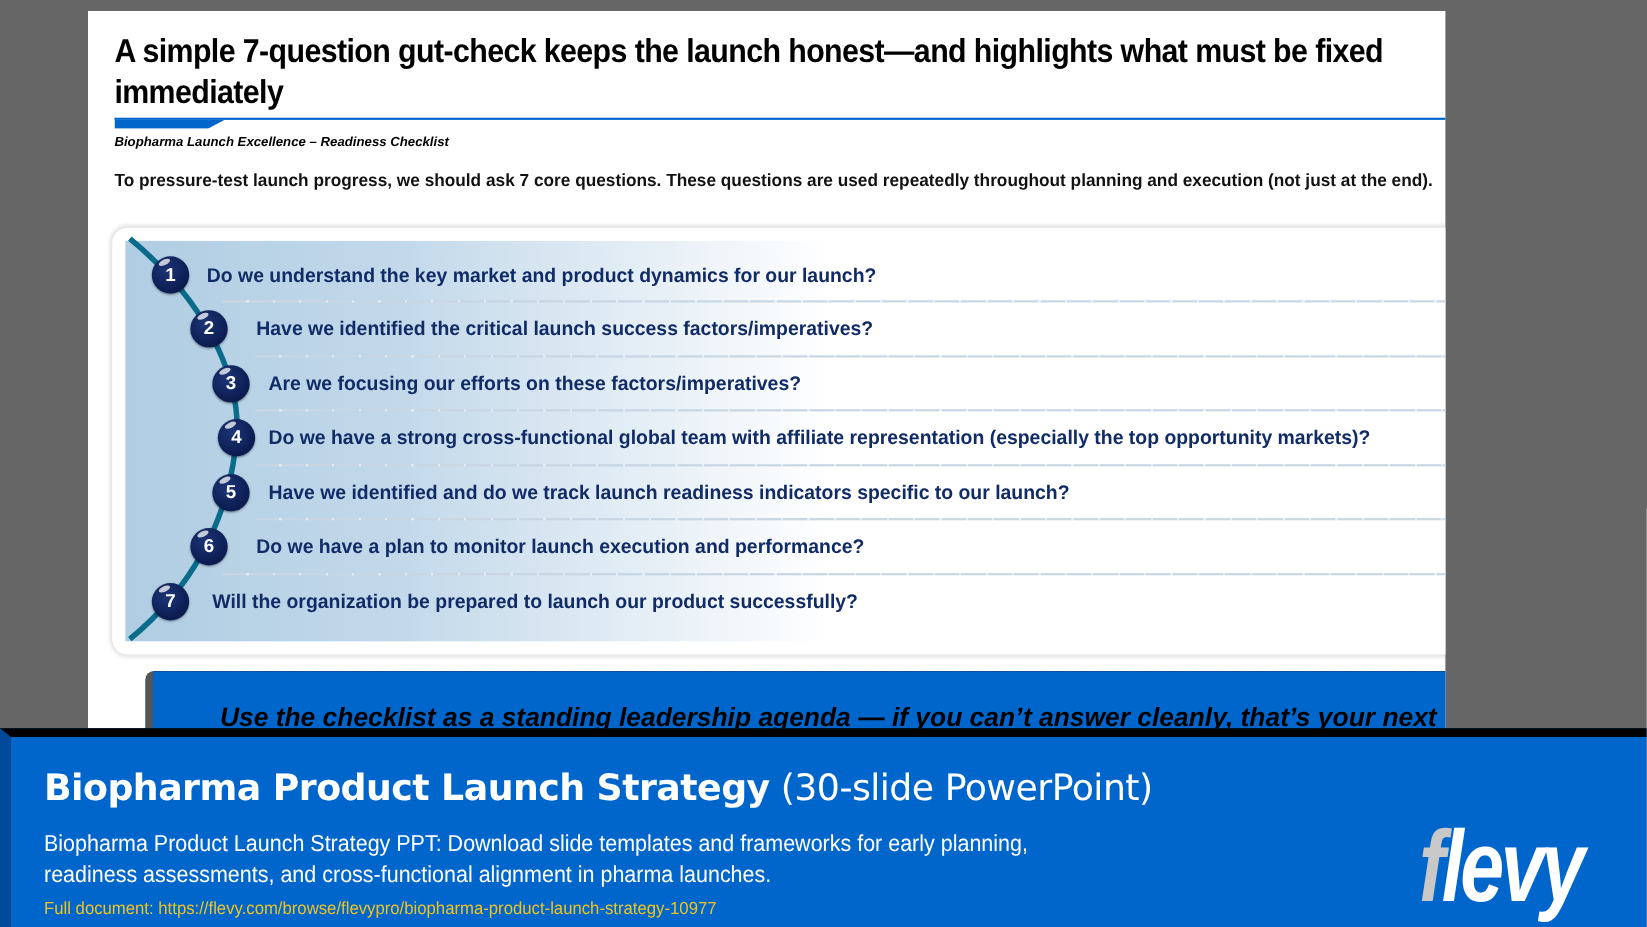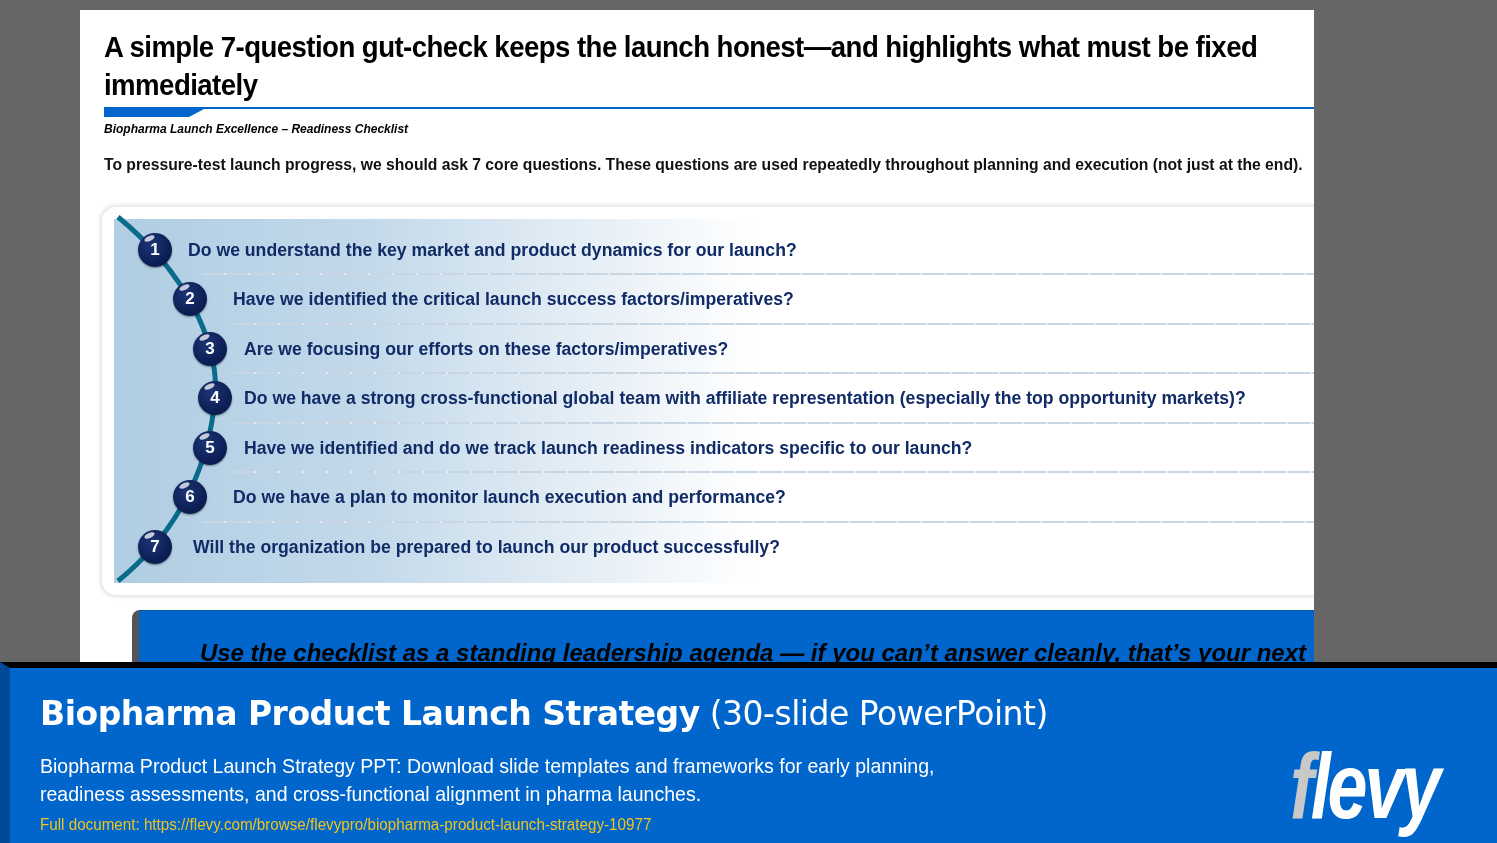--- a/index.html
+++ b/index.html
@@ -72,21 +72,21 @@
     background: #0066cc; border-radius: 8px;
     border-top: 1px dotted #1a3d6b; border-left: 7px solid #555; border-right: 1px dotted #1a3d6b;
   }
   .callout-text {
     position: absolute; left: 0; right: 0; top: 28px; text-align: center;
     font-weight: bold; font-style: italic; font-size: 24px; color: #000000;
   }
 
   .footer {
     position: absolute; left: 0; top: 662px; width: 1497px; height: 181px;
-    background: #0066cc; border-top: 6px solid #000000; border-left: 10px solid #004a99;
+    background: #0066cc; border-top: 8px solid #000000; border-left: 10px solid #004a99;
   }
   .footer-title {
     position: absolute; left: 30px; top: 26px; font-family: "DejaVu Sans", sans-serif;
     font-size: 33px; color: #fff; white-space: nowrap; letter-spacing: -0.5px;
   }
   .footer-title .strong { font-weight: bold; }
   .footer-title .light { font-weight: normal; }
   .footer-desc {
     position: absolute; left: 30px; top: 84px; width: 1030px;
     font-family: "Liberation Sans", sans-serif; font-size: 21px; line-height: 28px; color: #fff;

